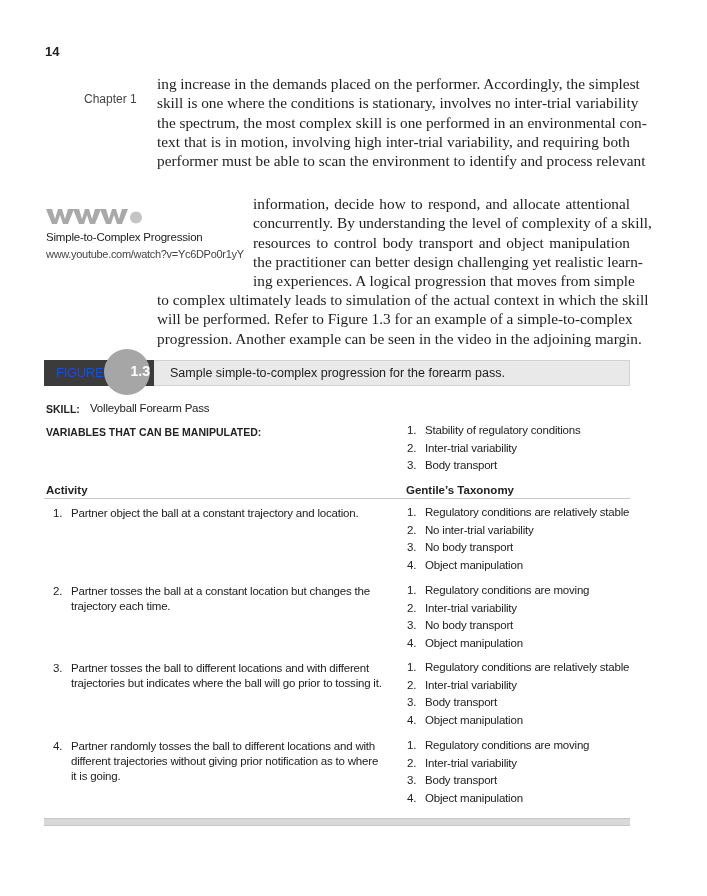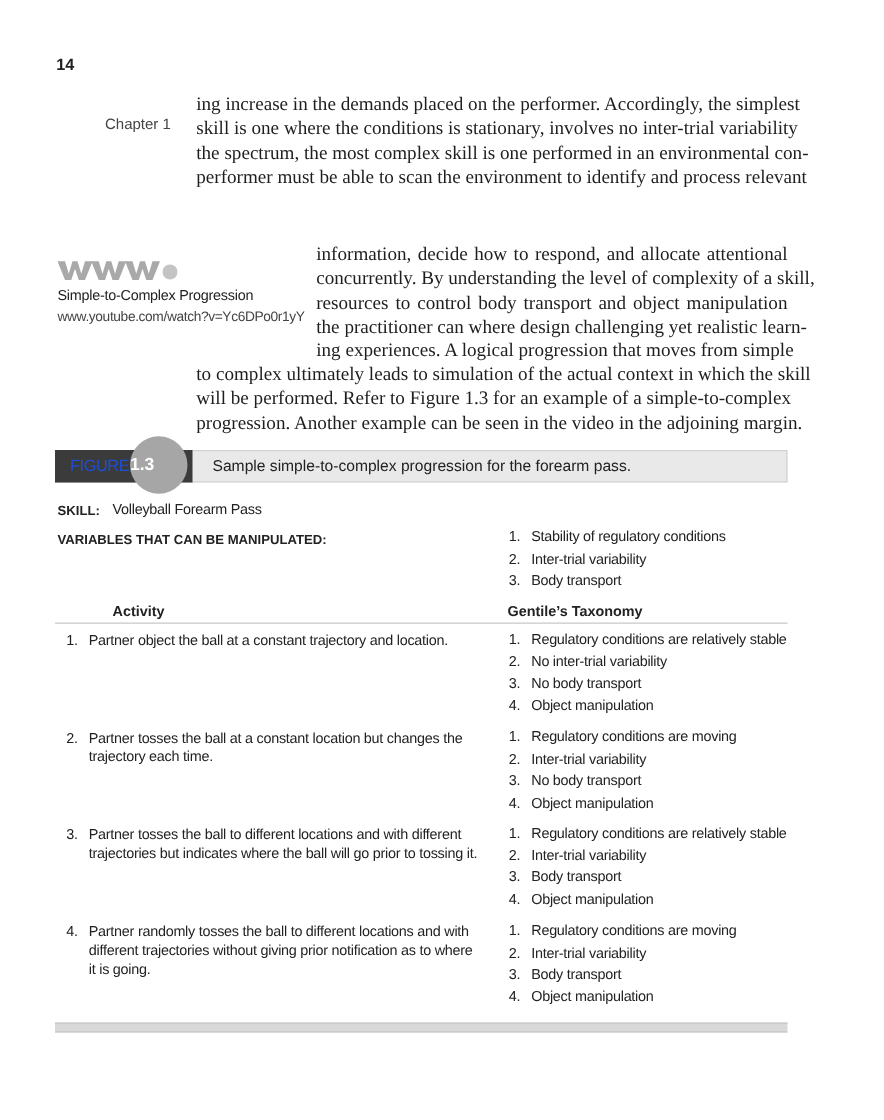--- a/index.html
+++ b/index.html
@@ -15,21 +15,21 @@
   .just { text-align: justify; text-align-last: justify; }
 
   .www-logo { left: 46px; top: 205px; width: 102px; height: 22px; }
   .www-title { left: 46px; top: 231px; font-size: 11.5px; color: #222; letter-spacing: -0.2px; }
   .www-url { left: 46px; top: 248px; font-size: 11px; color: #444; letter-spacing: -0.3px; }
 
   .fig-bar { left: 44px; top: 360px; width: 586px; height: 26px; background: #e9e9e9; border: 1px solid #d2d2d2; box-sizing: border-box; }
   .fig-dark { left: 44px; top: 360px; width: 110px; height: 26px; background: #3b3b3b; }
   .fig-label { left: 56px; top: 365px; font-size: 13px; color: #1d4ed8; letter-spacing: -0.3px; text-align: center; }
   .fig-circle { left: 104px; top: 349px; width: 46px; height: 46px; border-radius: 50%; background: #a6a6a6; }
-  .fig-num { left: 104px; top: 363px; width: 46px; text-align: left; font-size: 14px; font-weight: bold; color: #fff; }
+  .fig-num { left: 104px; top: 363px; width: 46px; text-align: right; font-size: 14px; font-weight: bold; color: #fff; }
   .fig-caption { left: 170px; top: 366px; font-size: 12.5px; color: #222; }
 
   .skill-label { left: 46px; top: 403px; font-size: 10.5px; font-weight: bold; color: #222; }
   .skill-value { left: 90px; top: 402px; font-size: 11.5px; color: #222; letter-spacing: -0.2px; }
   .vars-label { left: 46px; top: 426px; font-size: 10.5px; font-weight: bold; color: #222; }
 
   .list { font-size: 11.5px; line-height: 17.7px; color: #222; letter-spacing: -0.2px; }
   .list .num { display: inline-block; width: 18px; }
 
   .col-head { font-size: 11.5px; font-weight: bold; color: #222; }
@@ -44,28 +44,29 @@
 </head>
 <body>
 
 <div class="abs sans page-num">14</div>
 <div class="abs sans chapter">Chapter 1</div>
 
 <div class="abs serif" style="left:157px; top:74px; width:473px;">
   <div class="body-line just">ing increase in the demands placed on the performer. Accordingly, the simplest</div>
   <div class="body-line just">skill is one where the conditions is stationary, involves no inter-trial variability</div>
   <div class="body-line just">the spectrum, the most complex skill is one performed in an environmental con-</div>
+  <div class="body-line just">text that is in motion, involving high inter-trial variability, and requiring both</div>
   <div class="body-line just">performer must be able to scan the environment to identify and process relevant</div>
 </div>
 
 <div class="abs serif" style="left:253px; top:194px; width:377px;">
   <div class="body-line just">information, decide how to respond, and allocate attentional</div>
   <div class="body-line just">concurrently. By understanding the level of complexity of a skill,</div>
   <div class="body-line just">resources to control body transport and object manipulation</div>
-  <div class="body-line just">the practitioner can where design challenging yet realistic learn-</div>
+  <div class="body-line just">the practitioner can better design challenging yet realistic learn-</div>
   <div class="body-line just">ing experiences. A logical progression that moves from simple</div>
 </div>
 
 <div class="abs serif" style="left:157px; top:290px; width:473px;">
   <div class="body-line just">to complex ultimately leads to simulation of the actual context in which the skill</div>
   <div class="body-line just">will be performed. Refer to Figure 1.3 for an example of a simple-to-complex</div>
   <div class="body-line just">progression. Another example can be seen in the video in the adjoining margin.</div>
 </div>
 
 <div class="abs www-logo">
@@ -95,21 +96,21 @@
 <div class="abs sans skill-label">SKILL:</div>
 <div class="abs sans skill-value">Volleyball Forearm Pass</div>
 
 <div class="abs sans vars-label">VARIABLES THAT CAN BE MANIPULATED:</div>
 <div class="abs sans list" style="left:407px; top:422px;">
   <div><span class="num">1.</span><span>Stability of regulatory conditions</span></div>
   <div><span class="num">2.</span><span>Inter-trial variability</span></div>
   <div><span class="num">3.</span><span>Body transport</span></div>
 </div>
 
-<div class="abs sans col-head" style="left:46px; top:484px;margin-left:44px;">Activity</div>
+<div class="abs sans col-head" style="left:46px; top:484px;">Activity</div>
 <div class="abs sans col-head" style="left:406px; top:484px;">Gentile’s Taxonomy</div>
 <div class="abs head-rule"></div>
 
 <div class="abs sans activity" style="left:53px; top:506px;">
   <span class="num">1.</span>
   <span class="txt">Partner object the ball at a constant trajectory and location.</span>
 </div>
 <div class="abs sans list" style="left:407px; top:504px;">
   <div><span class="num">1.</span><span>Regulatory conditions are relatively stable</span></div>
   <div><span class="num">2.</span><span>No inter-trial variability</span></div>

